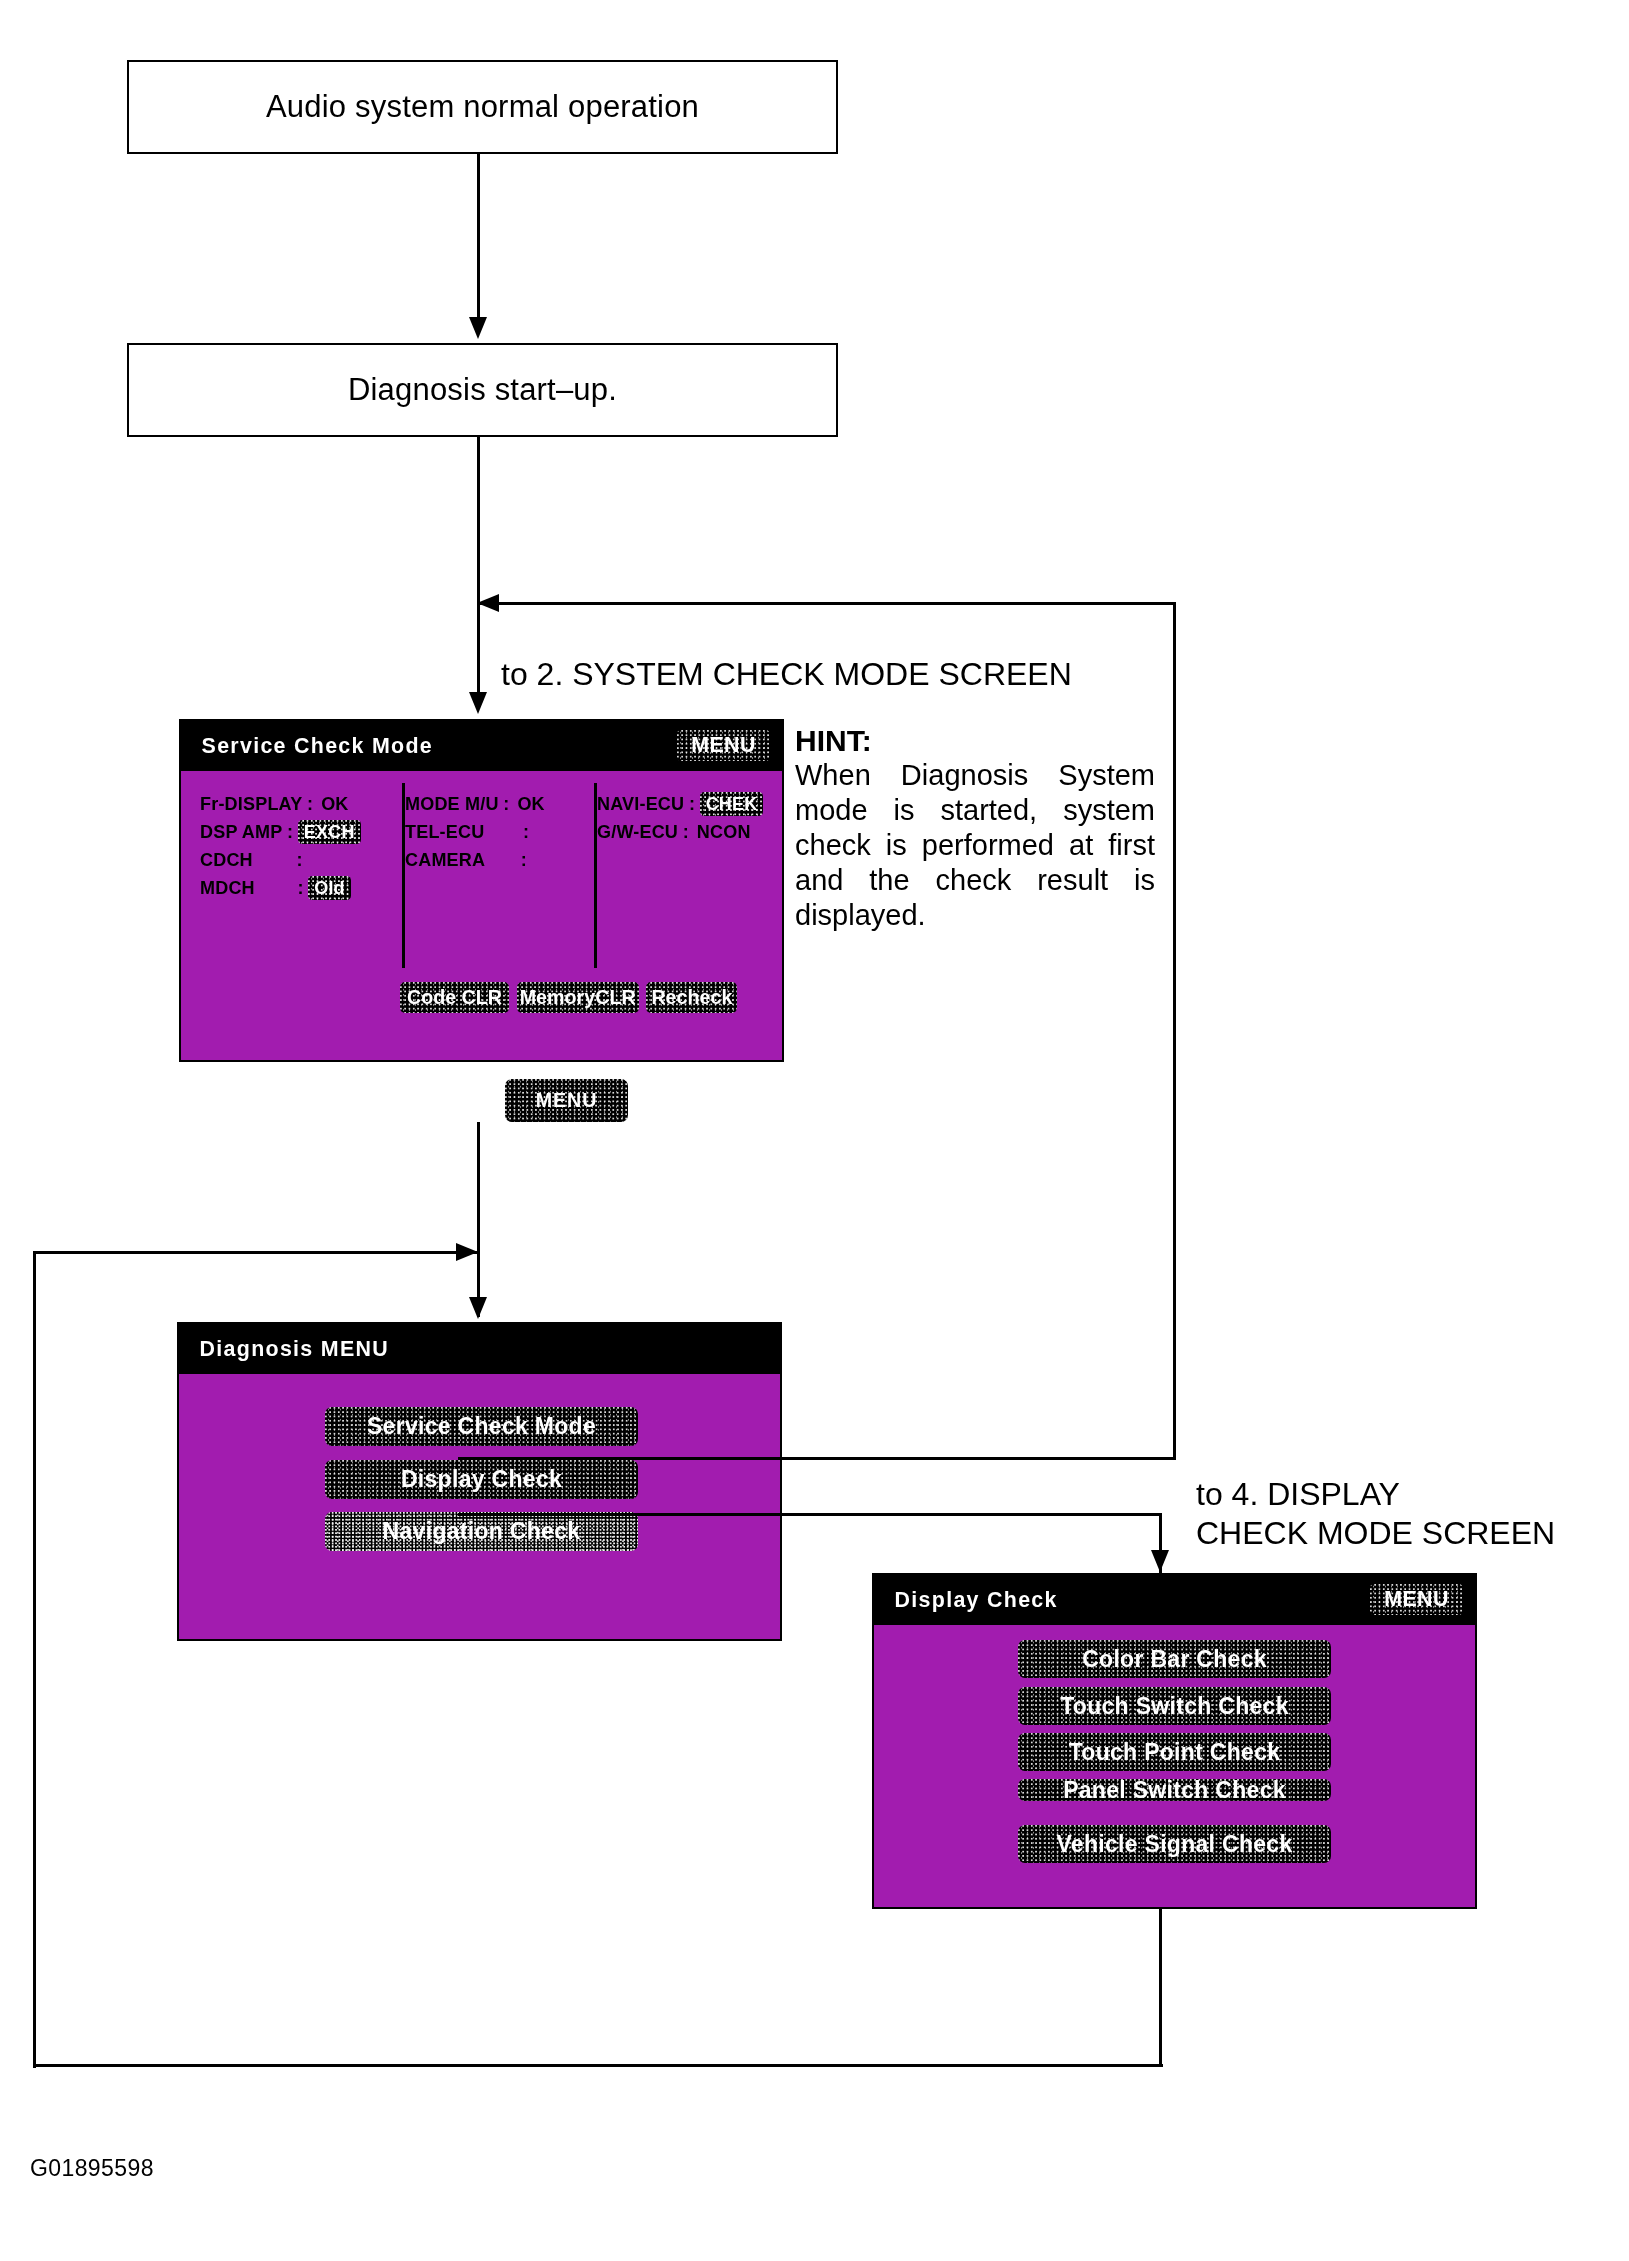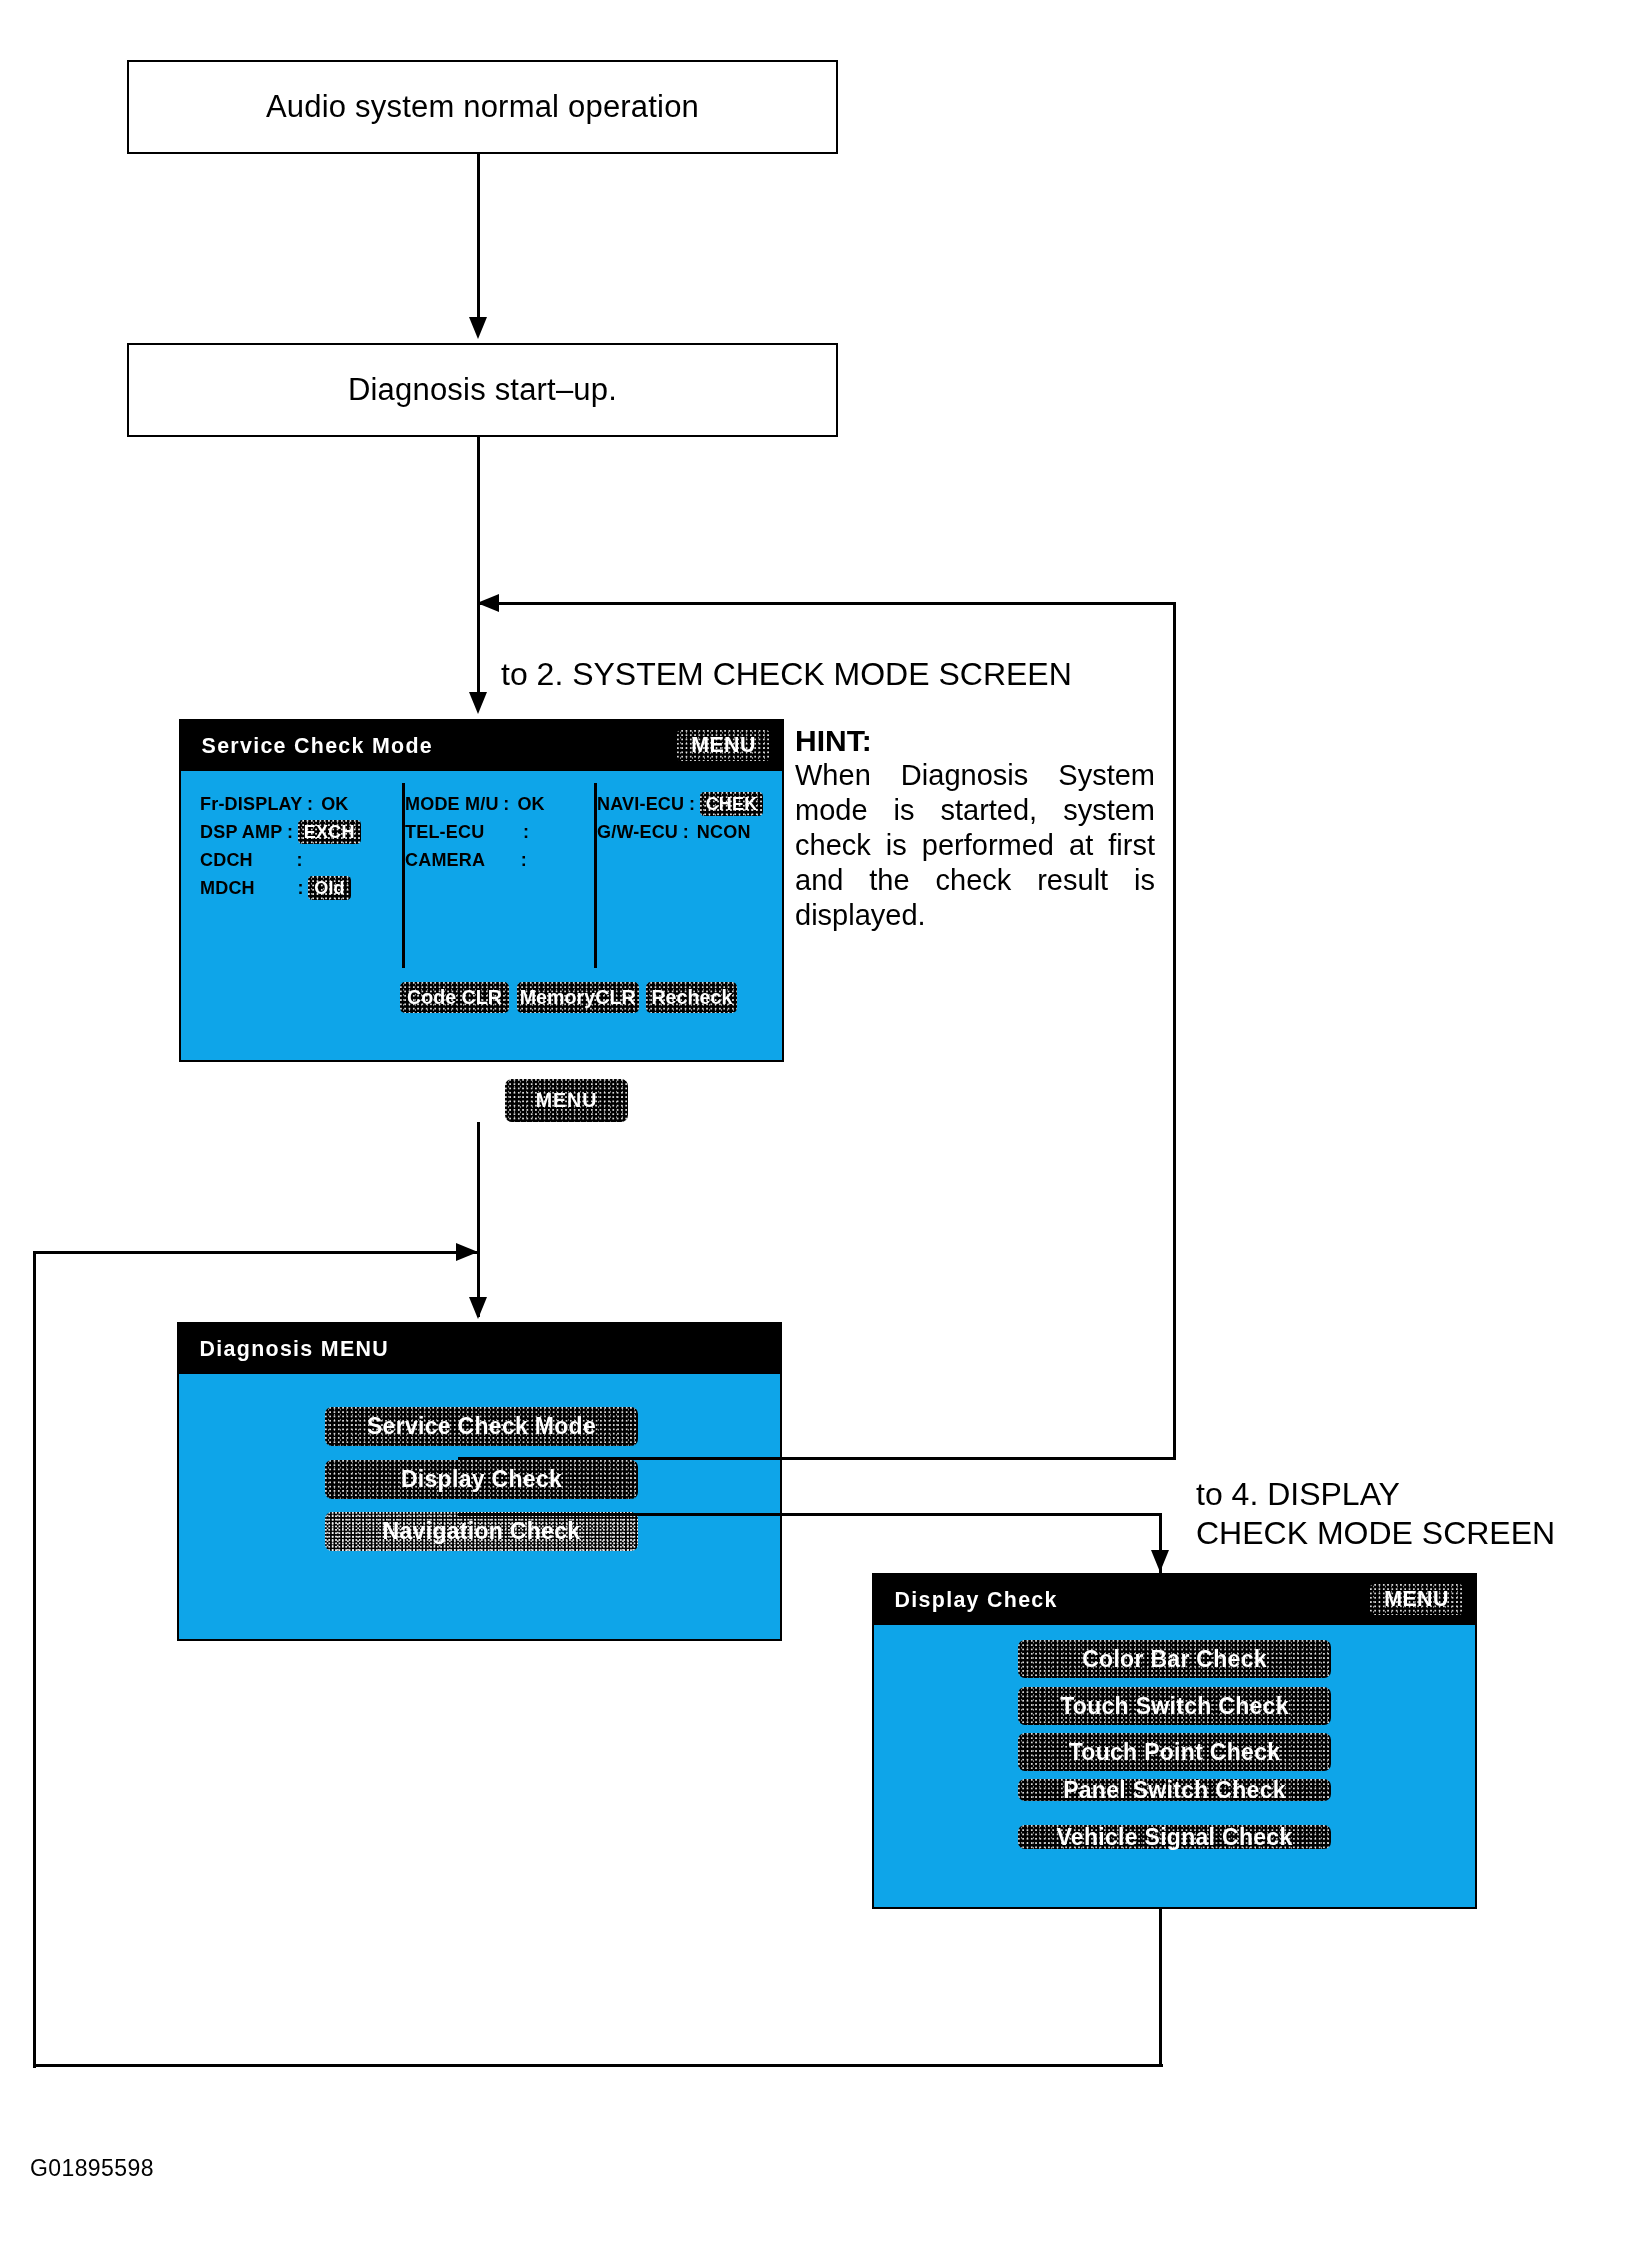--- a/index.html
+++ b/index.html
@@ -74,21 +74,21 @@
     font-size: 32px;
     line-height: 39px;
     white-space: pre-line;
     color: #000;
   }
 
   
   .screen {
     position: absolute;
     border: 2.6px solid #000;
-    background: #0ea5e9;
+    background: #a21caf;
     box-sizing: border-box;
   }
   .screen-title {
     background: #000;
     color: #fff;
     display: flex;
     align-items: center;
     justify-content: space-between;
     box-sizing: border-box;
   }
@@ -374,20 +374,20 @@
       <span class="title-text">Display Check</span>
     </div>
 
     <div class="sk sk-menu-head" style="right:12px; top:9.4px; width:93px; height:31px;">MENU</div>
 
     <div class="screen-body" style="height:281px;">
       <div class="sk menu-btn" style="left:144px; top:15.4px; width:313px; height:38px;">Color Bar Check</div>
       <div class="sk menu-btn" style="left:144px; top:62px; width:313px; height:38px;">Touch Switch Check</div>
       <div class="sk menu-btn" style="left:144px; top:108px; width:313px; height:38px;">Touch Point Check</div>
       <div class="sk menu-btn" style="left:144px; top:154px; width:313px; height:22px;">Panel Switch Check</div>
-      <div class="sk menu-btn" style="left:144px; top:200px; width:313px; height:24px;">Vehicle Signal Check</div>
+      <div class="sk menu-btn" style="left:144px; top:200px; width:313px; height:38px;">Vehicle Signal Check</div>
     </div>
   </div>
 
   <div id="footer-code">G01895598</div>
 
 </div>
 
 
 </body></html>

